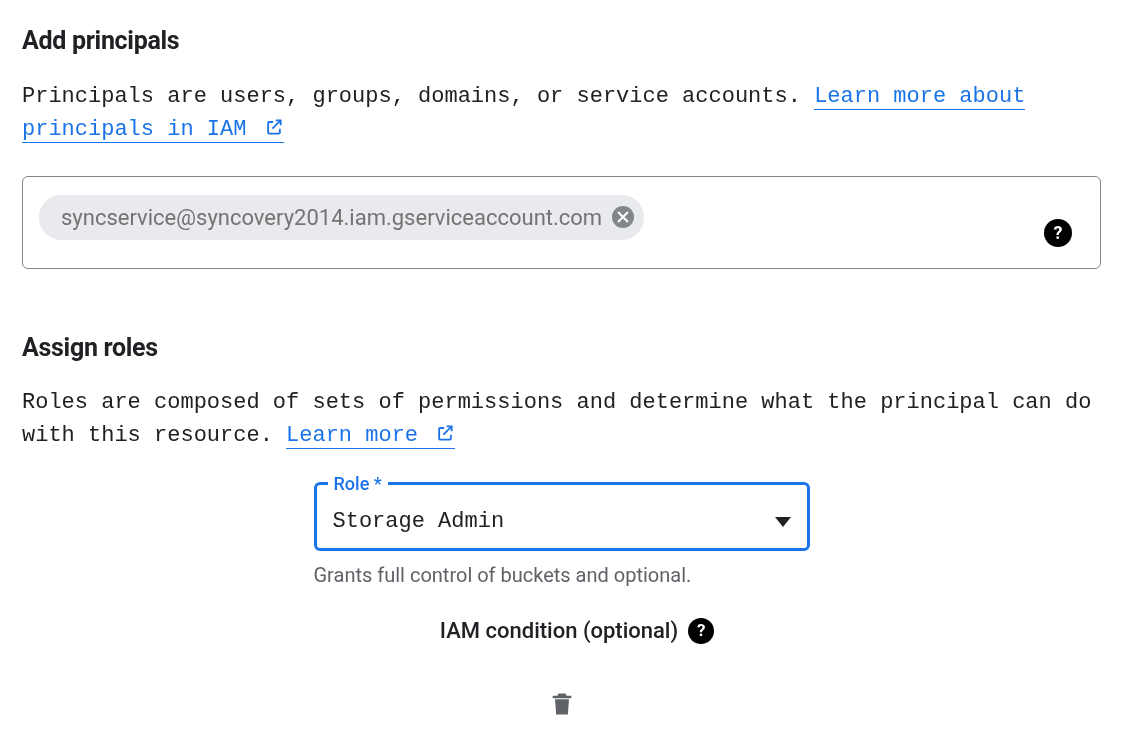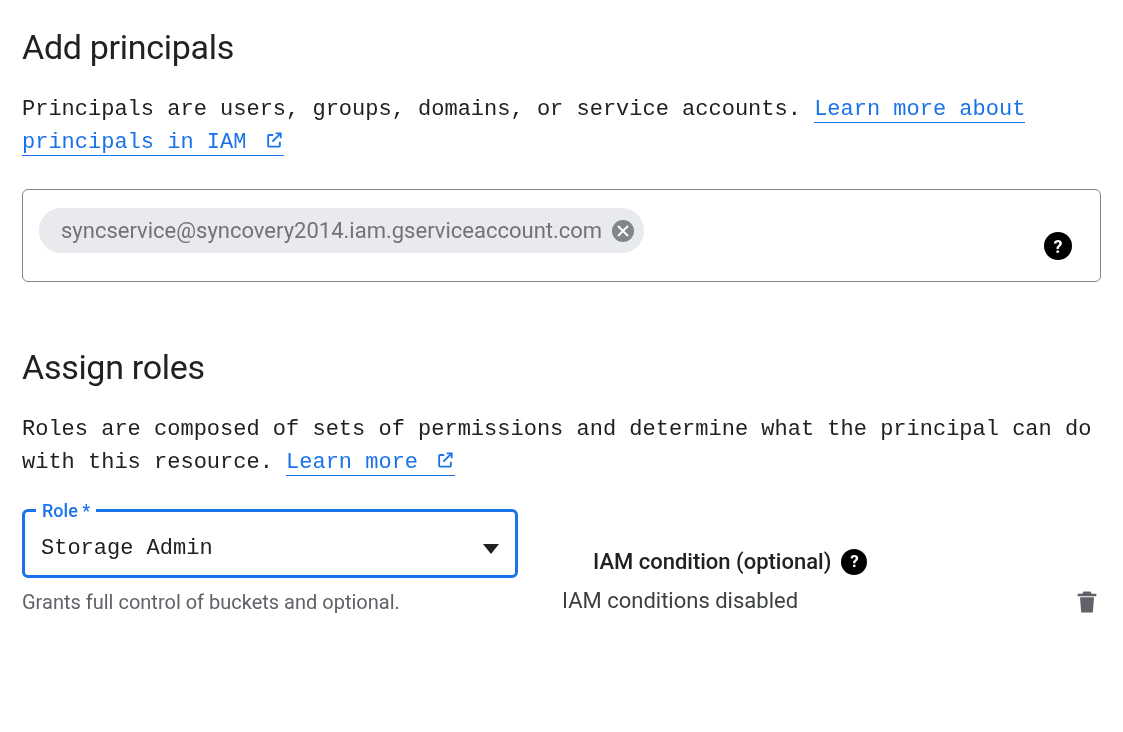--- a/index.html
+++ b/index.html
@@ -7,22 +7,22 @@
     margin: 0;
     padding: 22px;
     font-family: 'Google Sans', Roboto, Arial, sans-serif;
     color: #202124;
     background: #fff;
     font-size: 22px;
     line-height: 1.5;
     width: 1123px;
   }
   h2.section-title {
-    font-size: 34px;
-    font-weight: 400;
+    font-size: 25px;
+    font-weight: 700;
     margin: 0 0 20px 0;
     letter-spacing: -0.3px;
   }
   .section-text {
     font-size: 22px;
     color: #202124;
     margin: 0 0 28px 0;
     font-family: Liberation Mono, monospace;
   }
   a.link {
@@ -84,23 +84,24 @@
     border-radius: 50%;
     display: flex;
     align-items: center;
     justify-content: center;
     font-size: 18px;
     font-weight: 700;
     cursor: pointer;
   }
   .roles-row {
     display: flex;
-    align-items: flex-end;
-    gap: 44px;
+    align-items: center;
+    gap: 24px;
     margin-top: 6px;
+    flex-direction: column;
   }
   .role-select-wrap {
     position: relative;
     width: 496px;
   }
   .role-select {
     border: 3px solid #1a73e8;
     border-radius: 6px;
     padding: 20px 16px 10px 16px;
     display: flex;
@@ -227,21 +228,20 @@
       <span class="arrow-down"></span>
     </div>
     <div class="role-hint">Grants full control of buckets and optional.</div>
   </div>
 
   <div class="condition-col">
     <div class="condition-header">
       <span>IAM condition (optional)</span>
       <span class="condition-help">?</span>
     </div>
-    <div class="condition-status">IAM conditions disabled</div>
   </div>
 
   <div class="trash-col">
     <span>
       <svg width="28" height="30" viewBox="0 0 24 24" fill="#5f6368">
         <path d="M9 3h6l1 2h4v2H4V5h4l1-2z"></path>
         <path d="M6 8h12l-1 13H7L6 8z"></path>
       </svg>
     </span>
   </div>

